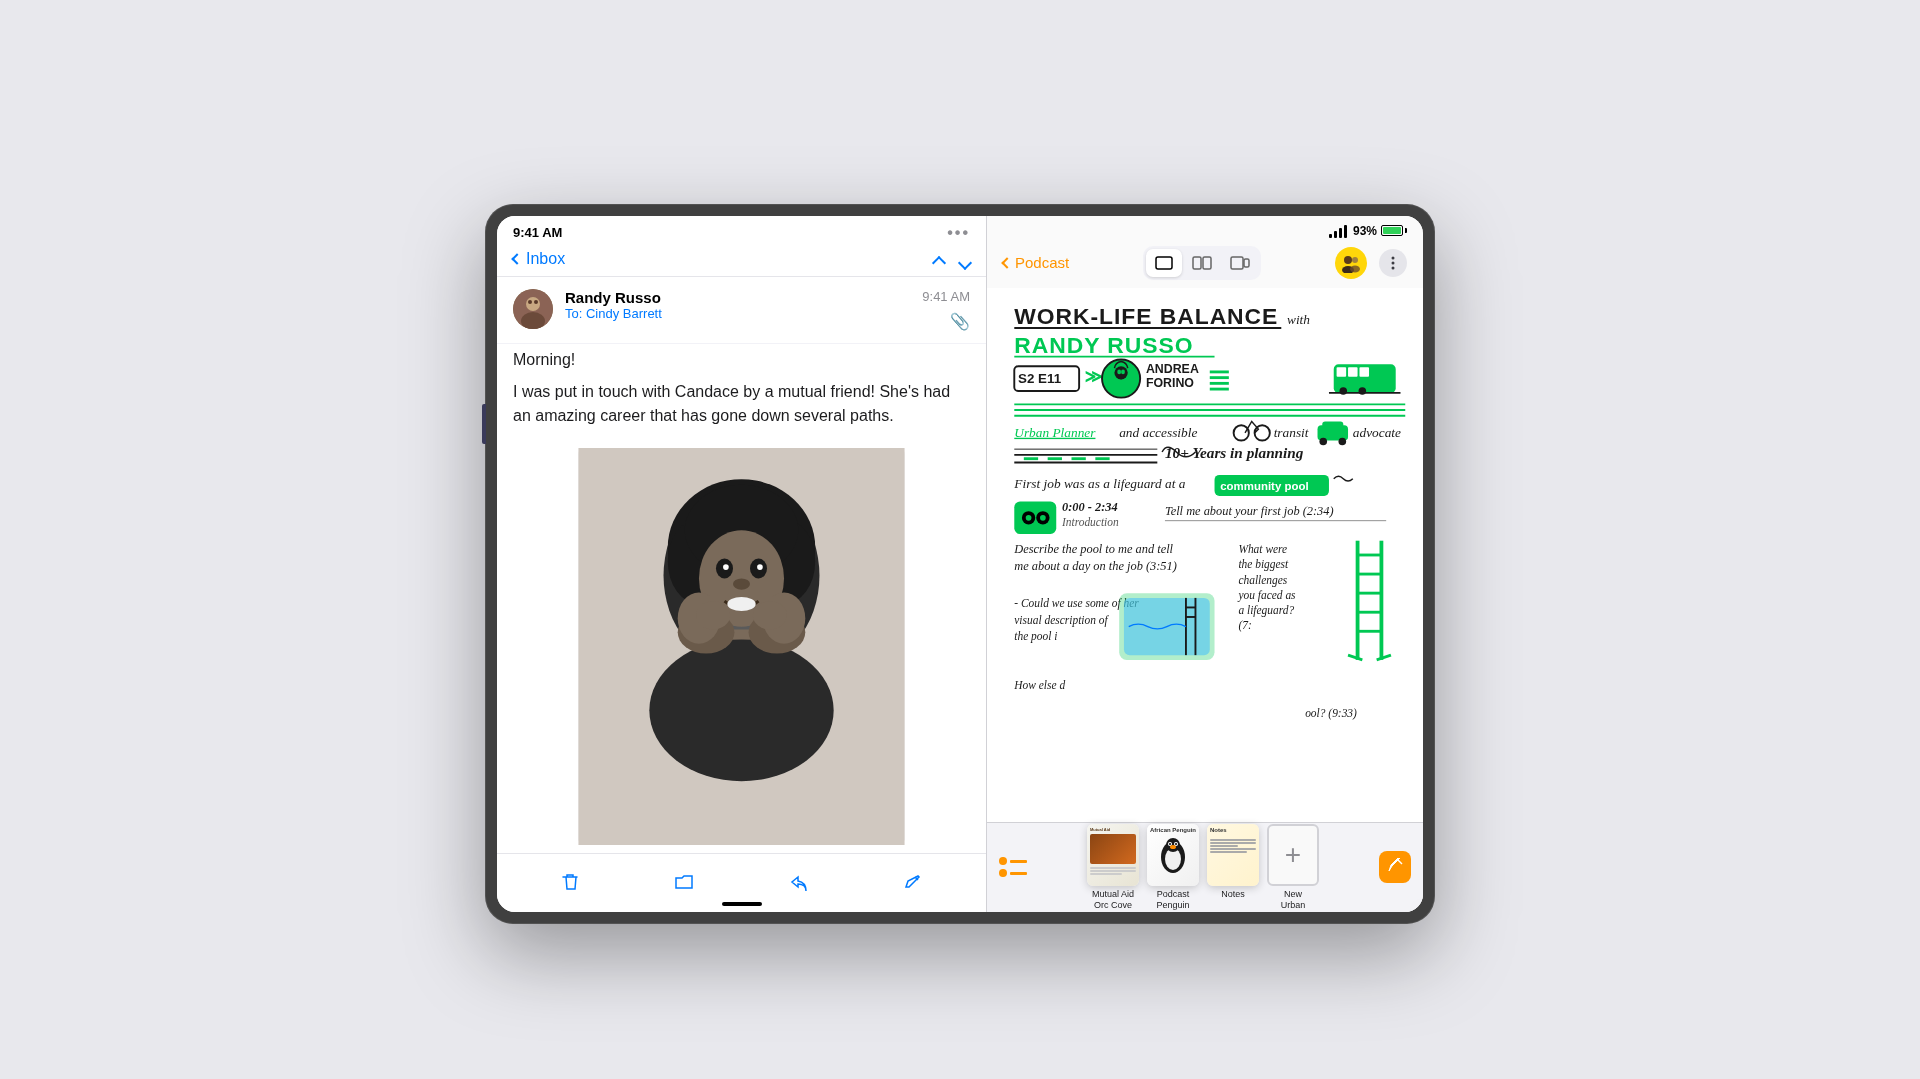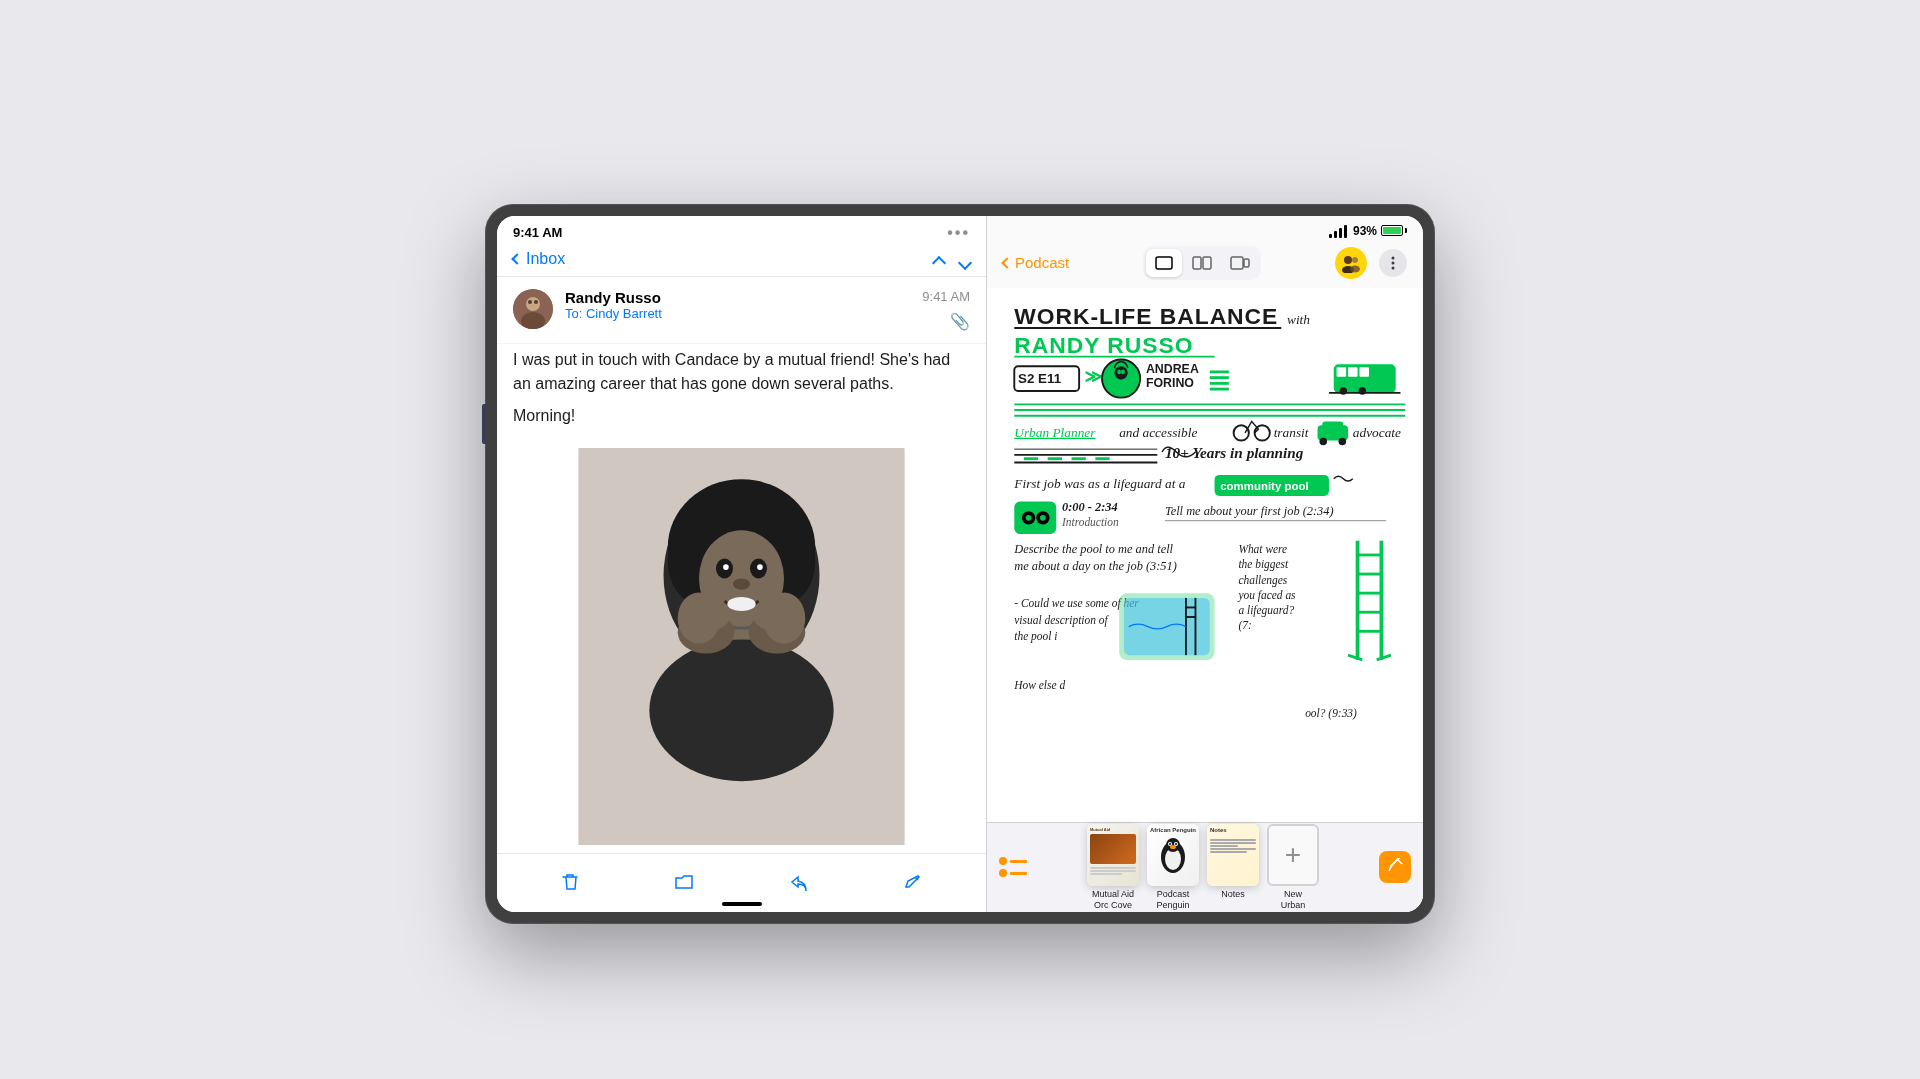--- a/index.html
+++ b/index.html
@@ -550,22 +550,22 @@
           </div>
         </div>
         <div style="display:flex;flex-direction:column;align-items:flex-end;gap:4px;">
           <span class="mail-time">9:41 AM</span>
           <span class="mail-attachment-icon">📎</span>
         </div>
       </div>
 
 
       <div class="mail-body">
+        <p>Morning!</p>
         <p>I was put in touch with Candace by a mutual friend! She's had an amazing career that has gone down several paths.</p>
-        <p>Morning!</p>
       </div>
 
       <div class="mail-image-area">
         <svg class="person-svg" viewBox="0 0 230 280">
 
           <rect width="230" height="280" fill="#e8e8e8" rx="4"></rect>
 
           <rect width="230" height="280" fill="#d0c8c0"></rect>
 
           <ellipse cx="115" cy="90" rx="55" ry="65" fill="#2a2a2a"></ellipse>

